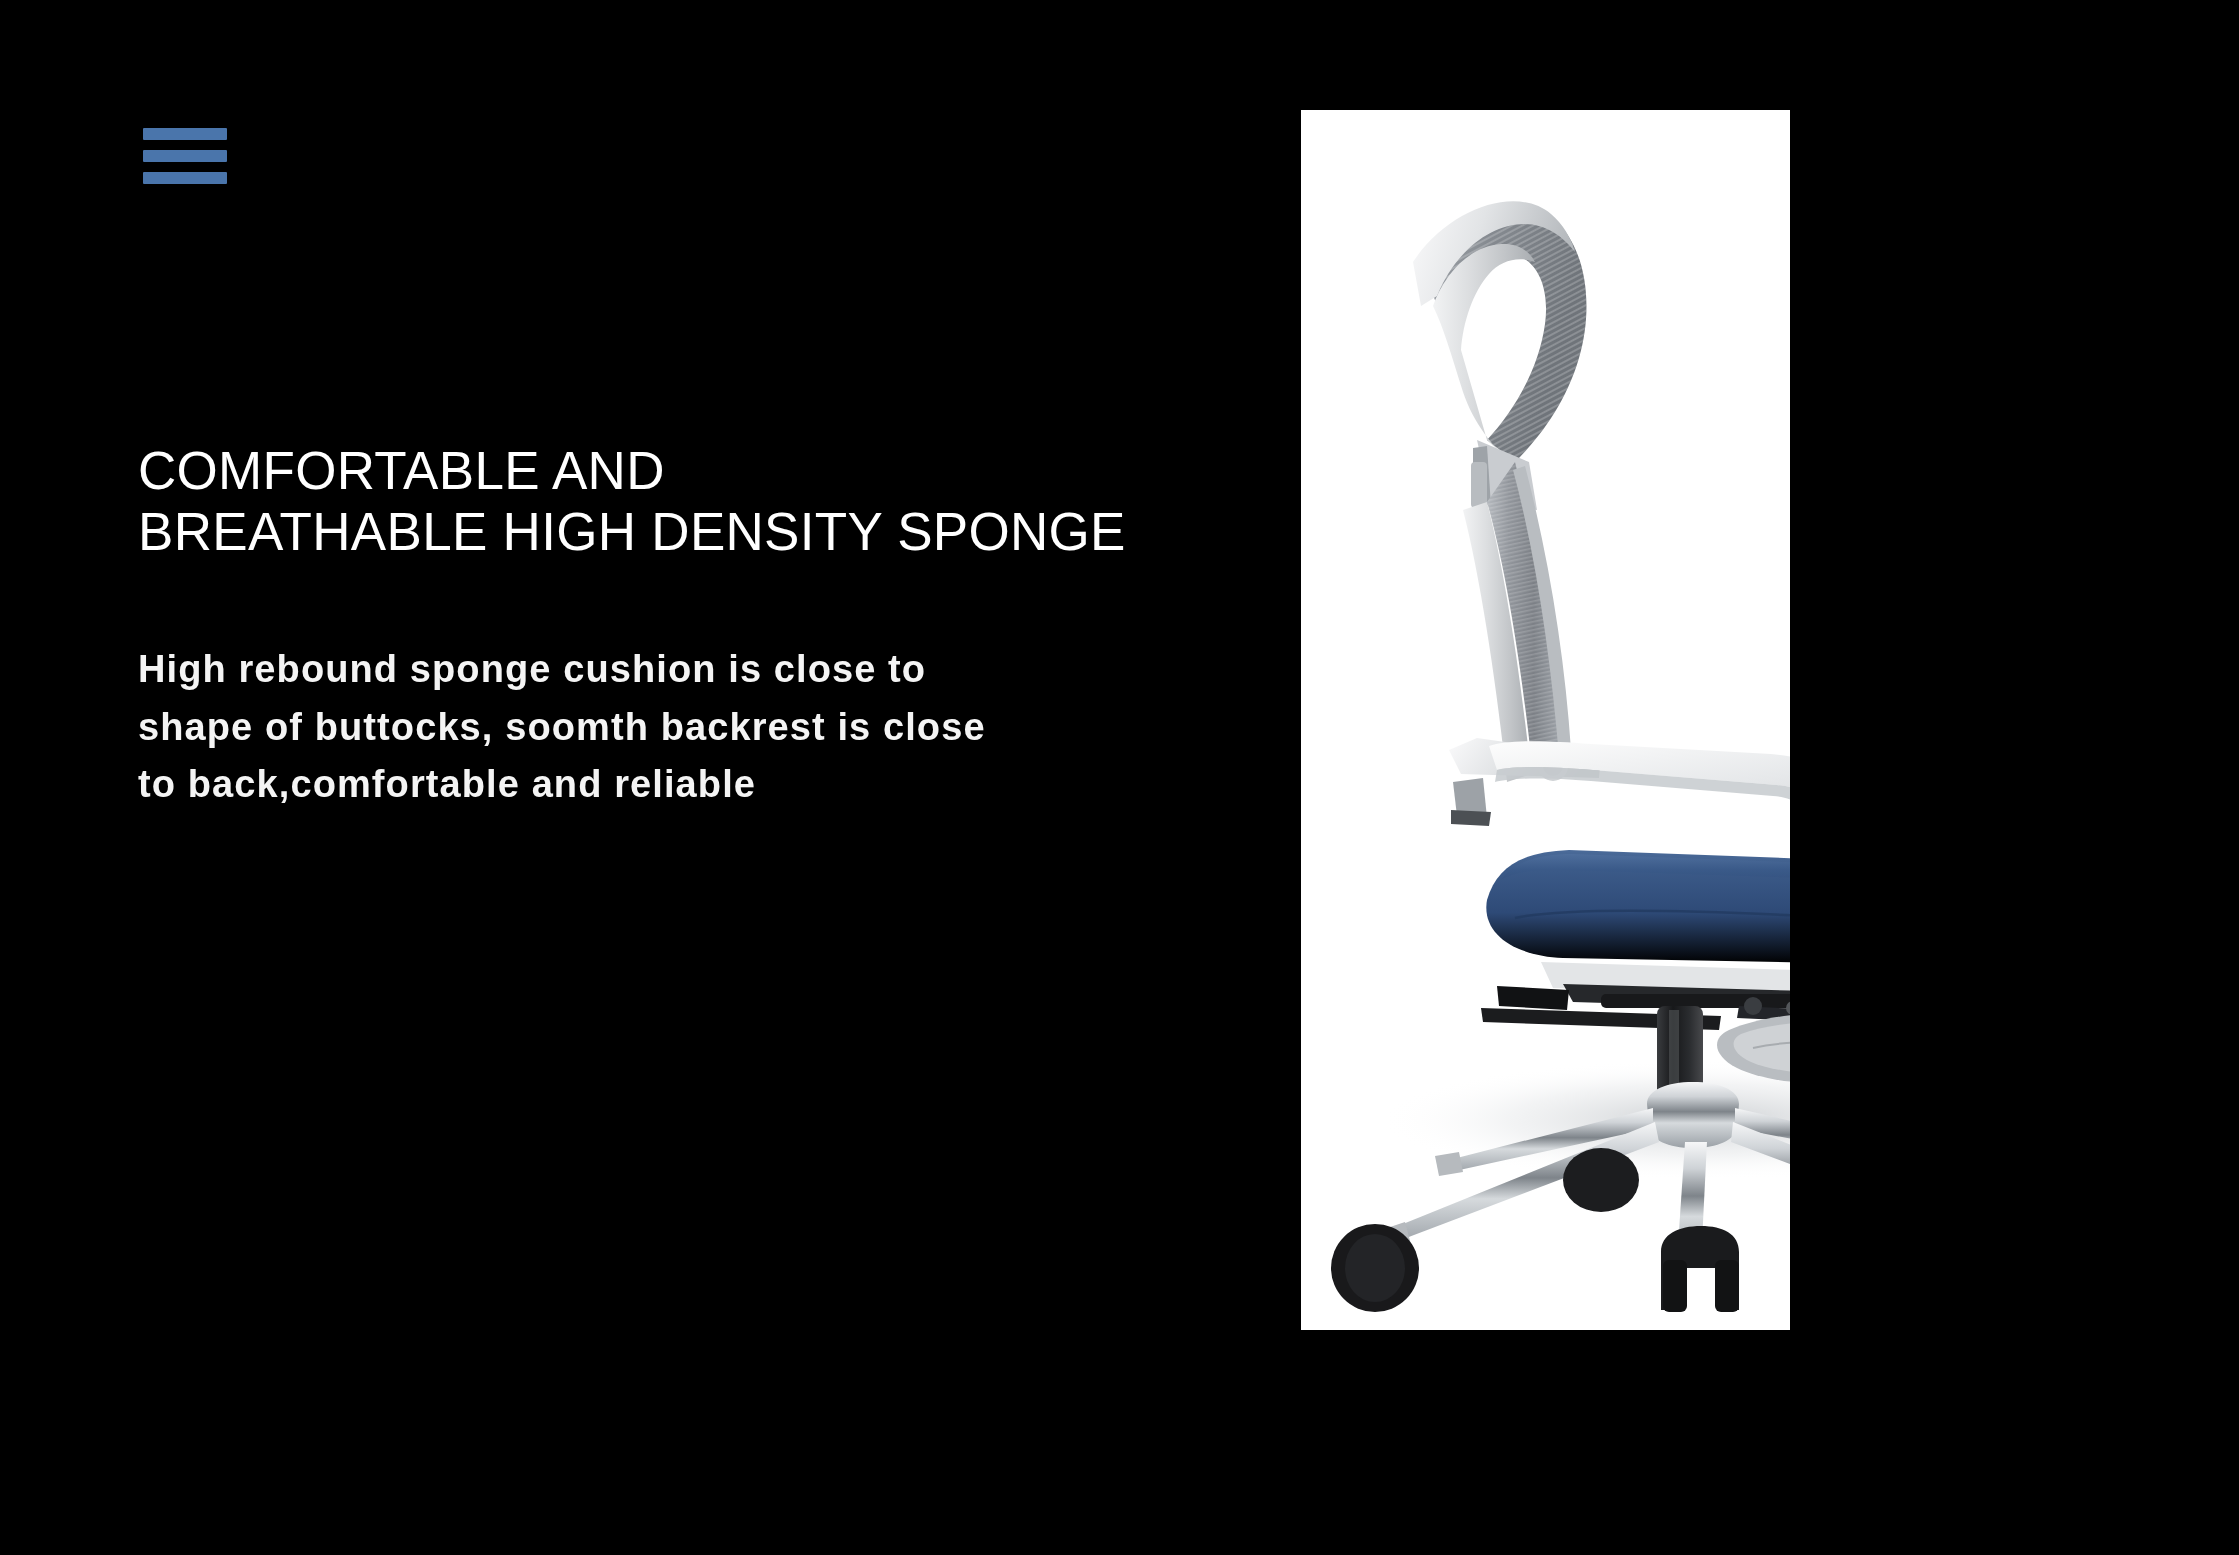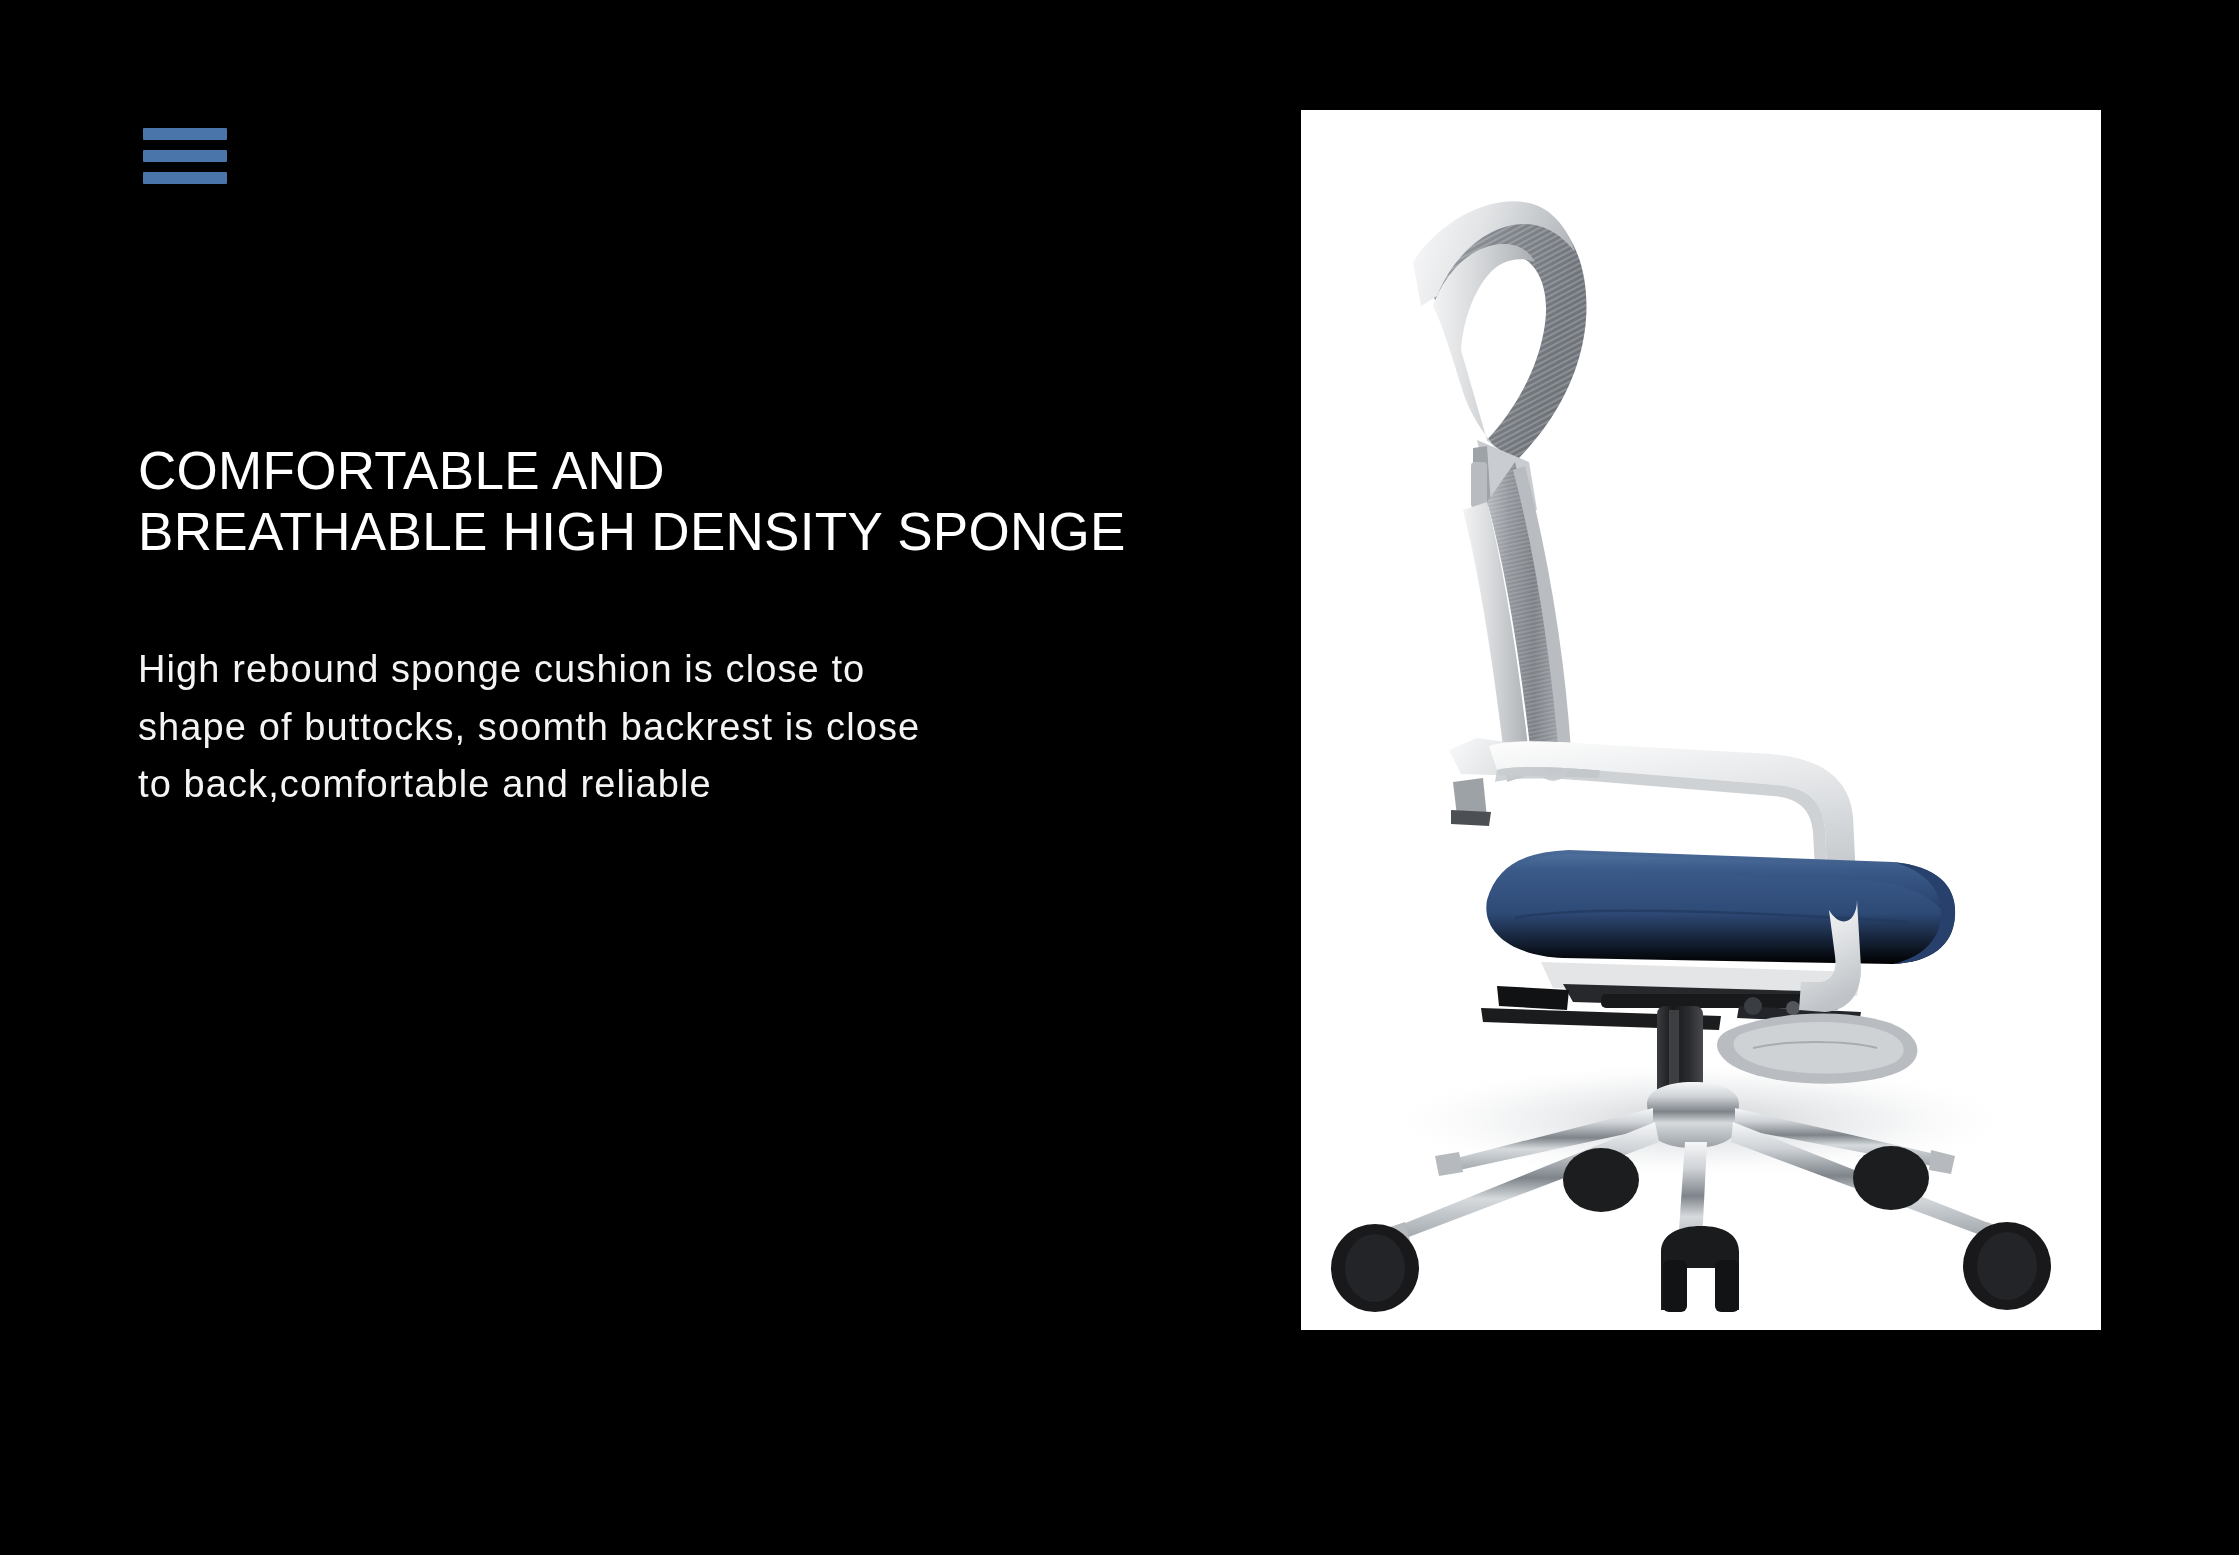--- a/index.html
+++ b/index.html
@@ -7,21 +7,21 @@
     margin: 0;
     padding: 0;
     background: #000000;
   }
   body {
     font-family: "Liberation Sans", sans-serif;
   }
 
   .stage {
     position: relative;
-    width: 2239px;
+    width: 1790px;
     height: 1555px;
     background: #000000;
     overflow: hidden;
   }
 
   
   .menu-icon {
     position: absolute;
     left: 143px;
     top: 128px;
@@ -55,21 +55,21 @@
     font-weight: 300;
     letter-spacing: 0.3px;
     margin: 0;
     white-space: pre-line;
     font-family: "Liberation Sans", sans-serif;
   }
   .body-copy {
     color: #f4f4f4;
     font-size: 38px;
     line-height: 1.52;
-    font-weight: 400;
+    font-weight: 700;
     letter-spacing: 1.1px;
     margin: 0;
     padding-top: 78px;
     white-space: pre-line;
     font-family: "Liberation Sans", sans-serif;
   }
 
   
   .product-panel {
     position: absolute;

